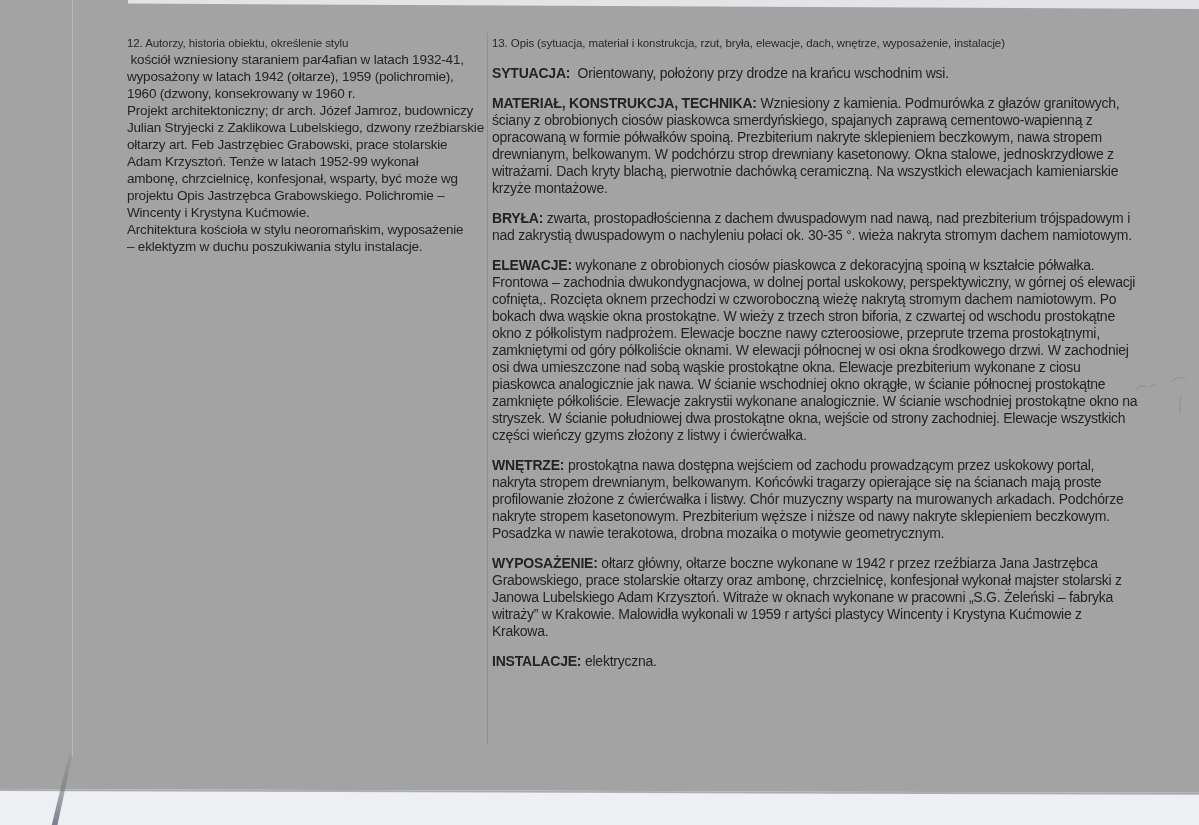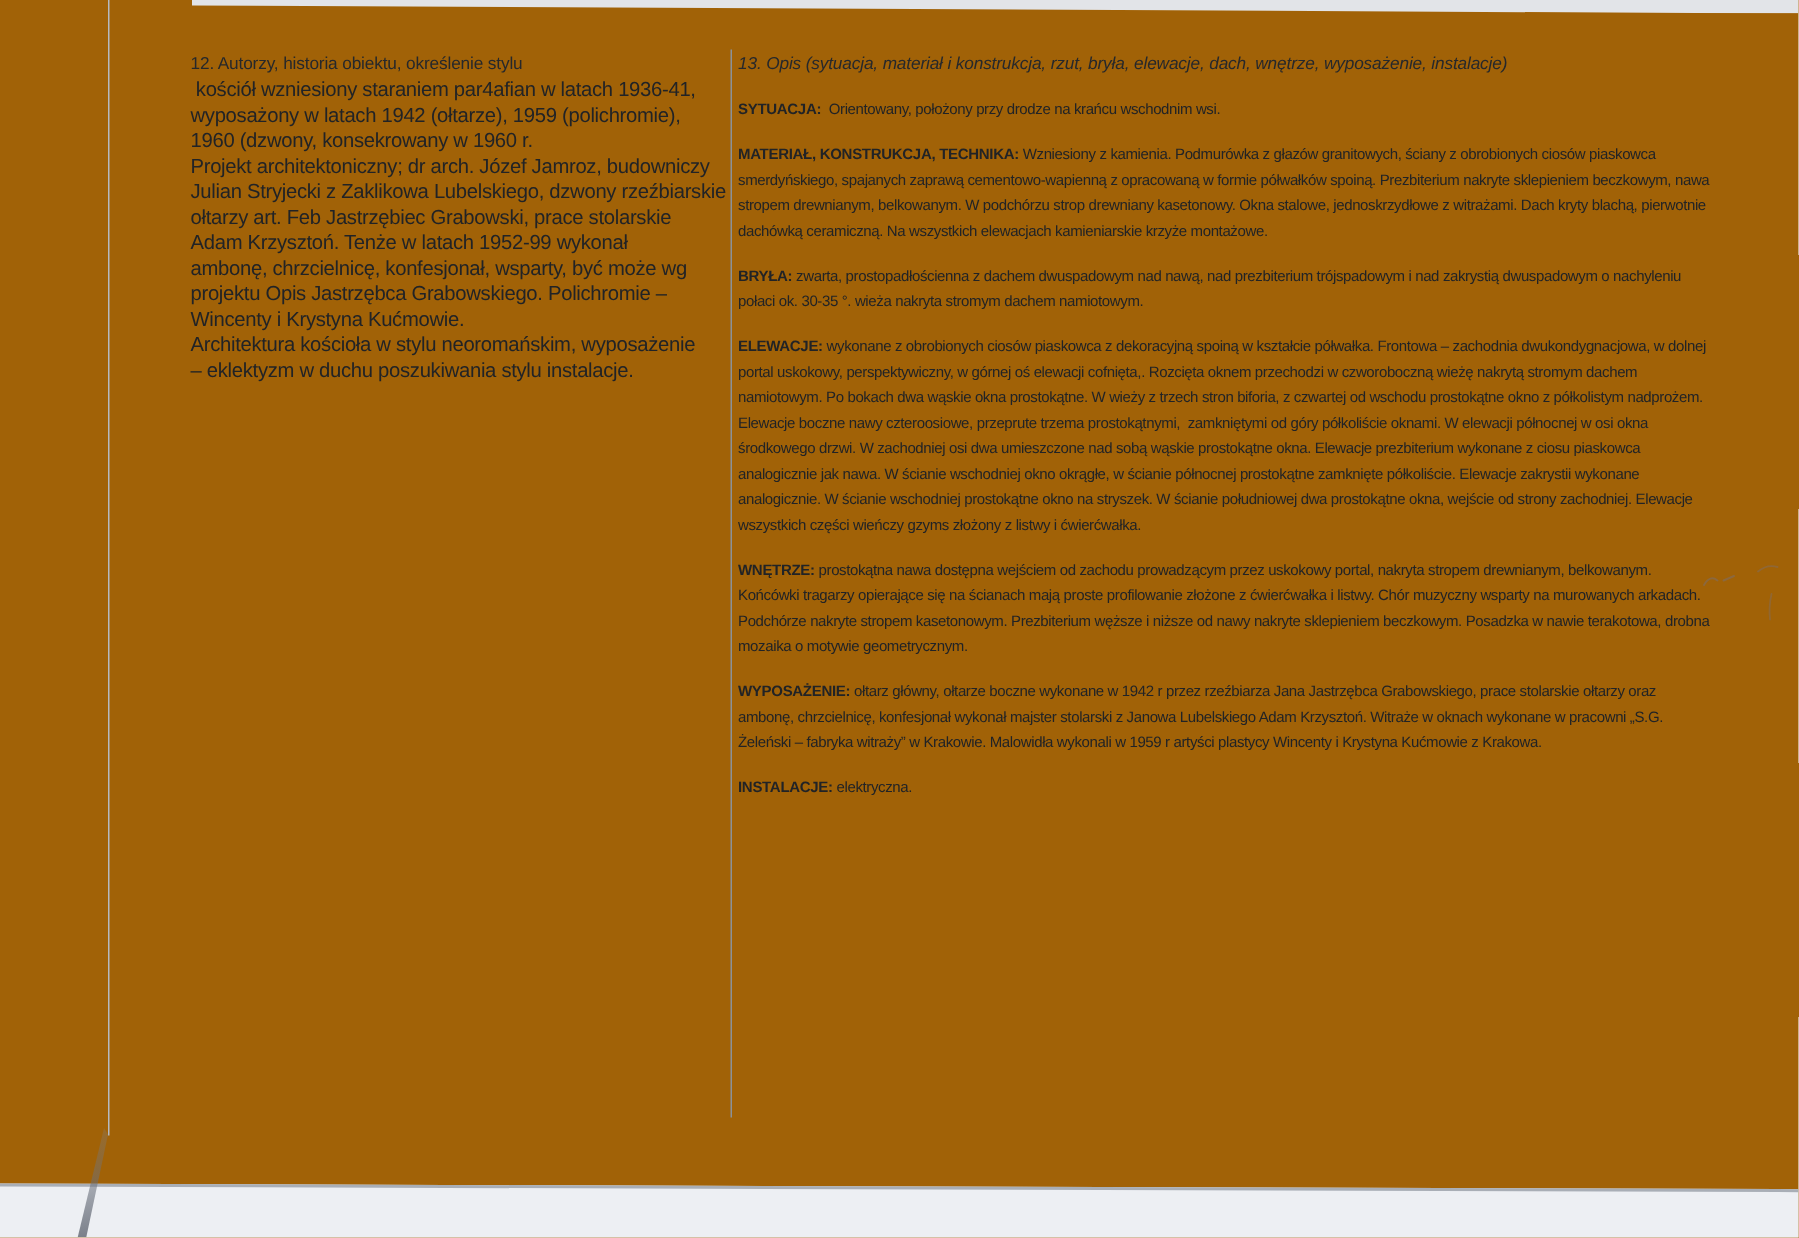--- a/index.html
+++ b/index.html
@@ -1,18 +1,18 @@
 <!DOCTYPE html>
 <html><head>
 <meta charset="utf-8">
 <style>
   html,body{margin:0;padding:0;background:#f1f2f4;}
   .scan{
     position:relative;width:1199px;height:825px;overflow:hidden;
-    background:#a16207;
+    background:#a3a3a3;
     font-family:"Liberation Sans", sans-serif;
     color:#212326;
   }
   
   .scanner-strip-top{
     position:absolute;left:128px;top:0;width:1071px;height:9px;
     background:#e2e4e8;
     clip-path:polygon(0 0,100% 0,100% 100%,0 40%);
   }
   
@@ -37,27 +37,27 @@
 
   
   .col{position:absolute;top:36px;}
   .col-left{left:127px;width:362px;}
   .col-right{left:492px;width:648px;}
   .col-header{
     font-size:11.5px;line-height:14px;white-space:nowrap;color:#26282b;
     letter-spacing:-0.1px;
   }
   .col-left .col-header{margin-bottom:1px;}
-  .col-right .col-header{margin-bottom:15px;font-style:italic;}
+  .col-right .col-header{margin-bottom:15px;}
   .tline{
     font-size:13.5px;line-height:17px;white-space:pre;letter-spacing:-0.2px;
     color:#212326;
   }
   .sec{
-    font-size:10px;line-height:17px;letter-spacing:-0.25px;
+    font-size:14px;line-height:17px;letter-spacing:-0.25px;
     white-space:pre-wrap;margin:0 0 13px 0;color:#212326;
   }
   .lbl{font-weight:bold;letter-spacing:-0.2px;}
 </style>
 </head>
 <body>
 
 <div class="scan">
 
   <div class="scanner-strip-top"></div>
@@ -67,21 +67,21 @@
   <div class="corner-wedge"></div>
 
   <svg class="pencil" width="70" height="55" viewBox="0 0 70 55">
     <path d="M8 24 q4 -7 9 -3 M21 21 l7 -3" stroke="rgba(108,116,150,0.38)" stroke-width="1.3" fill="none" stroke-linecap="round"></path>
     <path d="M44 15 q6 -5 13 -3" stroke="rgba(108,116,150,0.32)" stroke-width="1.3" fill="none" stroke-linecap="round"></path>
     <path d="M53 30 q-2 9 -1 17" stroke="rgba(108,116,150,0.30)" stroke-width="1.2" fill="none" stroke-linecap="round"></path>
   </svg>
 
   <div class="col col-left">
     <div class="col-header">12. Autorzy, historia obiektu, określenie stylu</div>
-    <div class="tline"> kościół wzniesiony staraniem par4afian w latach 1936-41,</div>
+    <div class="tline"> kościół wzniesiony staraniem par4afian w latach 1932-41,</div>
     <div class="tline">wyposażony w latach 1942 (ołtarze), 1959 (polichromie),</div>
     <div class="tline">1960 (dzwony, konsekrowany w 1960 r.</div>
     <div class="tline">Projekt architektoniczny; dr arch. Józef Jamroz, budowniczy</div>
     <div class="tline">Julian Stryjecki z Zaklikowa Lubelskiego, dzwony rzeźbiarskie</div>
     <div class="tline">ołtarzy art. Feb Jastrzębiec Grabowski, prace stolarskie</div>
     <div class="tline">Adam Krzysztoń. Tenże w latach 1952-99 wykonał</div>
     <div class="tline">ambonę, chrzcielnicę, konfesjonał, wsparty, być może wg</div>
     <div class="tline">projektu Opis Jastrzębca Grabowskiego. Polichromie –</div>
     <div class="tline">Wincenty i Krystyna Kućmowie.</div>
     <div class="tline">Architektura kościoła w stylu neoromańskim, wyposażenie</div>

